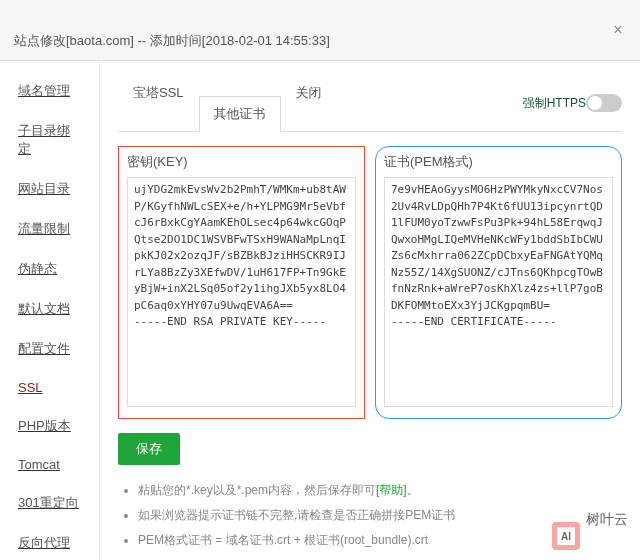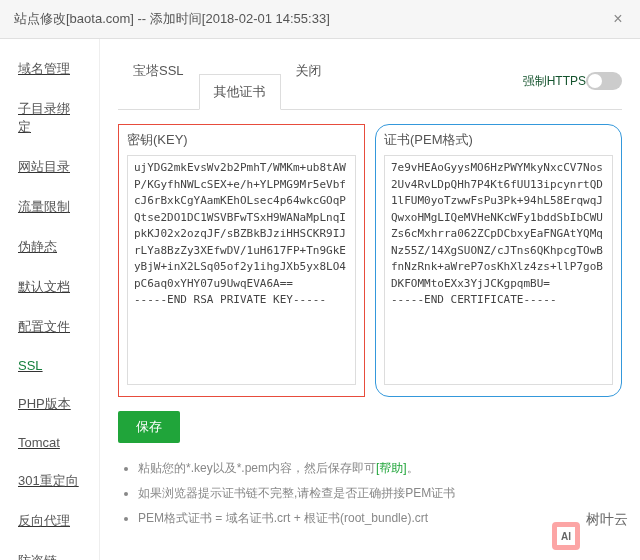--- a/index.html
+++ b/index.html
@@ -1,24 +1,24 @@
 <!DOCTYPE html>
 <html><head>
 <meta charset="utf-8">
 <style>
 * { margin: 0; padding: 0; box-sizing: border-box; }
 body { font-family: "Microsoft YaHei", Arial, sans-serif; font-size: 13px; color: #333; background: #fff; width: 640px; height: 560px; overflow: hidden; }
 .modal { width: 640px; height: 560px; position: relative; }
 .titlebar { background: #f6f6f6; border-bottom: 1px solid #e0e0e0; padding: 10px 14px; display: flex; align-items: center; justify-content: space-between; }
-.titlebar-text { font-size: 13px; color: #555; }
+.titlebar-text { font-size: 13px; color: #555; margin-top: 22px; }
 .titlebar-close { width: 16px; height: 16px; cursor: pointer; color: #888; font-size: 16px; line-height: 16px; text-align: center; }
 .body { display: flex; height: calc(100% - 38px); }
 .sidebar { width: 100px; background: #fff; border-right: 1px solid #eee; padding-top: 10px; text-decoration: underline; }
 .sidebar-item { padding: 11px 18px; font-size: 13px; color: #555; cursor: pointer; }
-.sidebar-item.active { background: #fff; color: #15803d; font-weight: 500; position: relative; }
+.sidebar-item.active { background: #fff; color: #7f1d1d; font-weight: 500; position: relative; }
 .main { flex: 1; padding: 14px 18px; overflow: hidden; position: relative; }
 .tabs-row { display: flex; align-items: center; border-bottom: 1px solid #ddd; margin-bottom: 14px; }
 .tabs { display: flex; }
 .tab { padding: 8px 14px; font-size: 13px; color: #555; cursor: pointer; border: 1px solid transparent; border-bottom: none; margin-bottom: -1px; }
 .tab.active { border-color: #ddd; background: #fff; border-bottom: 1px solid #fff; margin-top: 21px; }
 .https-toggle { margin-left: auto; display: flex; align-items: flex-end; font-size: 12px; color: #14532d; }
 .switch { width: 36px; height: 18px; background: #ccc; border-radius: 9px; position: relative; cursor: pointer; }
 .switch::after { content: ""; position: absolute; width: 14px; height: 14px; background: #fff; border-radius: 50%; top: 2px; left: 2px; }
 .cert-row { display: flex; gap: 10px; }
 .cert-box { flex: 1; border: 1px solid; padding: 6px 8px 8px; }

